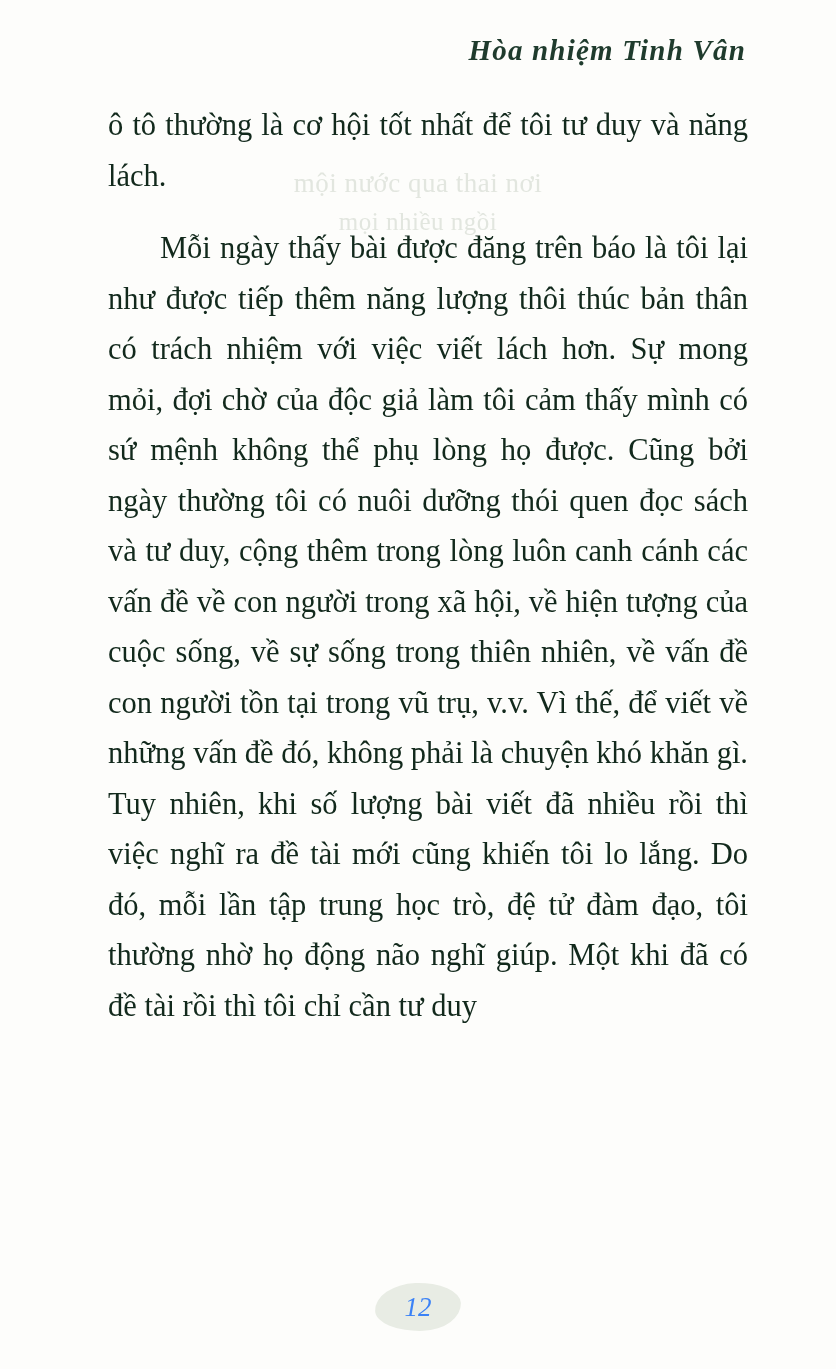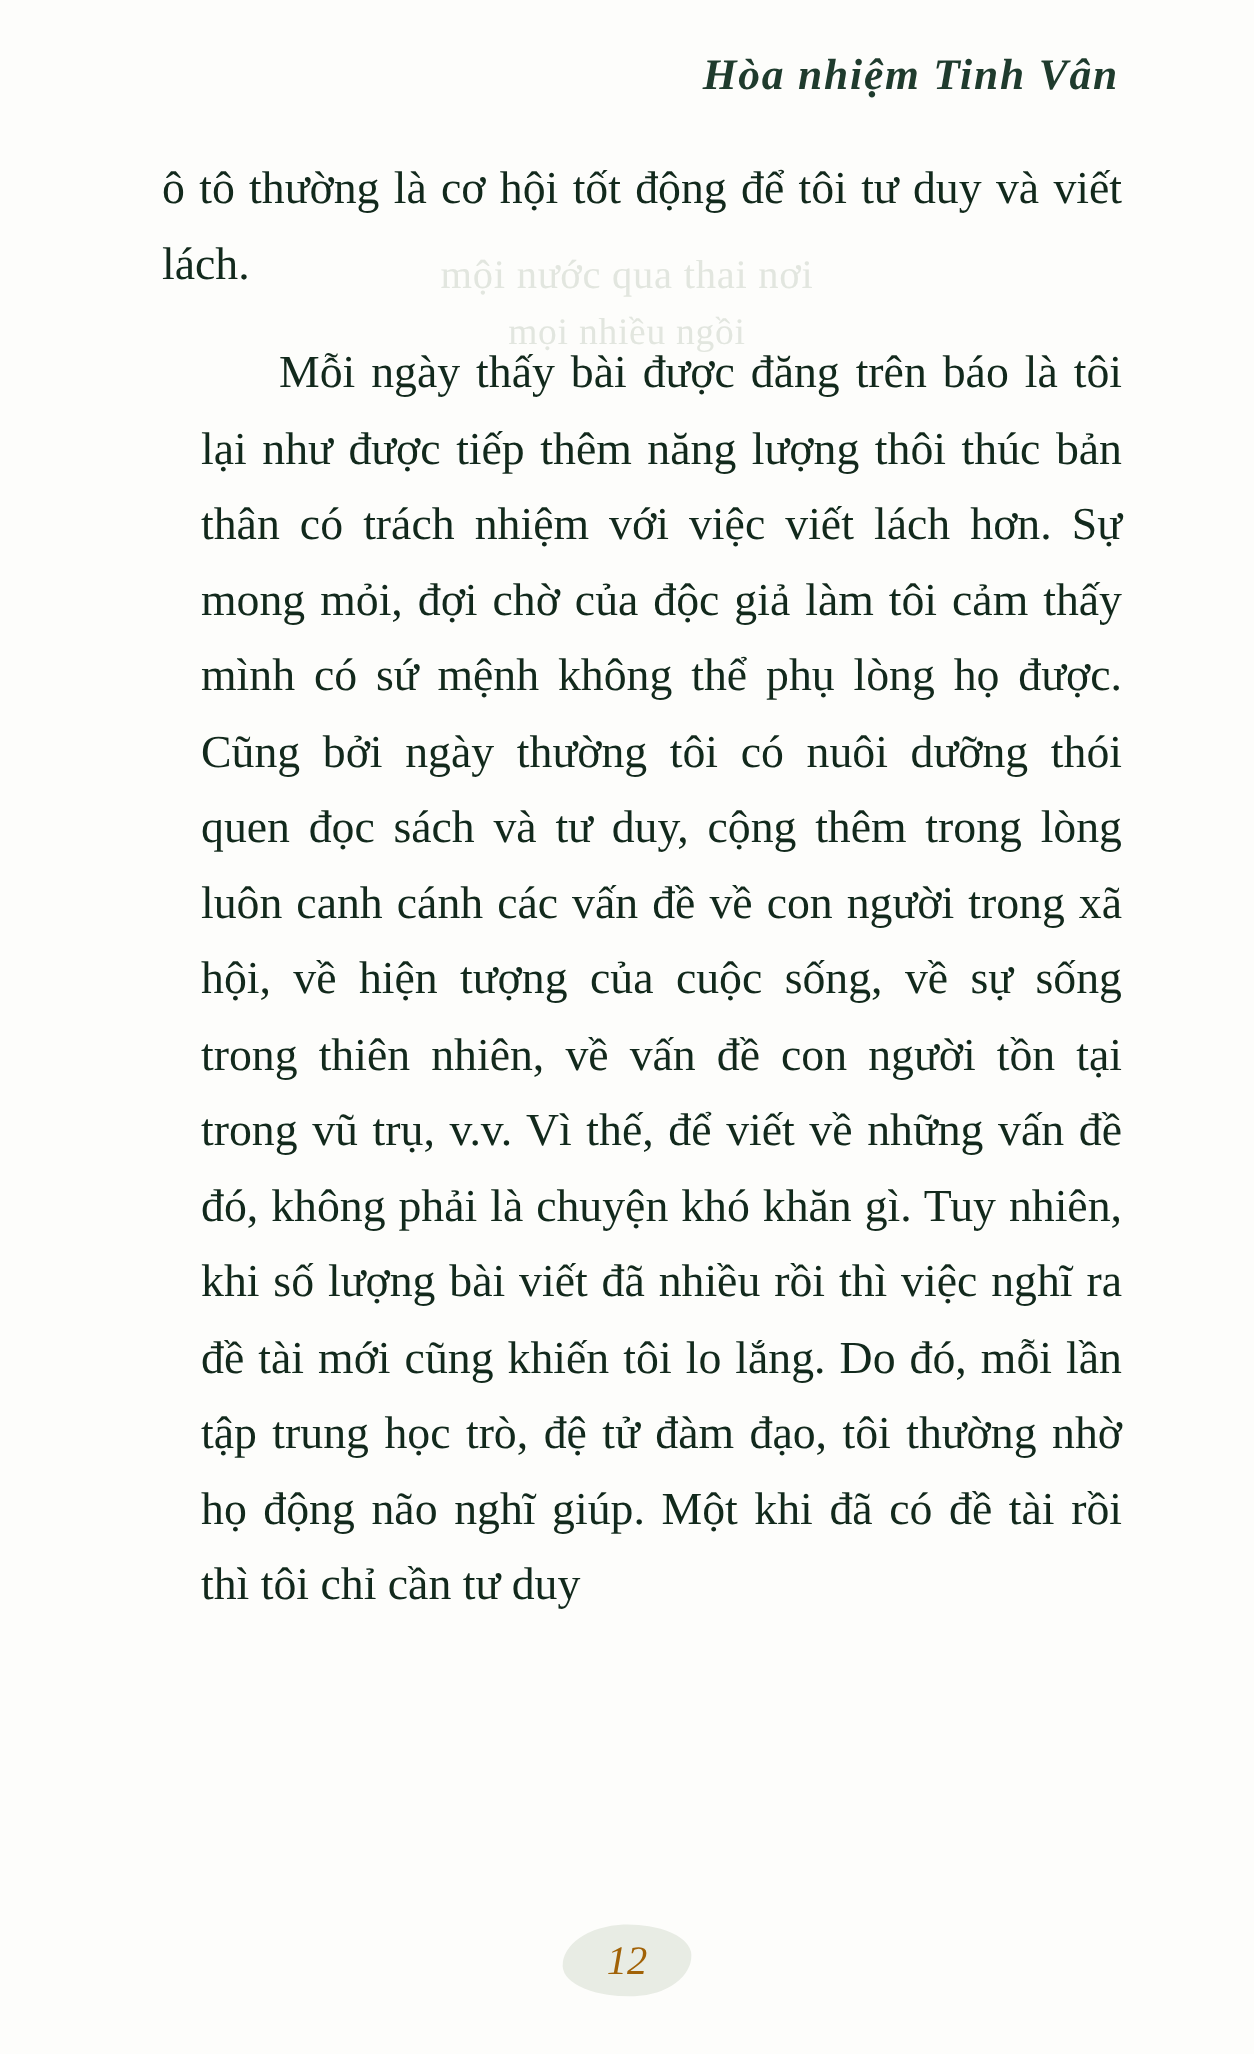--- a/index.html
+++ b/index.html
@@ -62,21 +62,20 @@
   }
 
   .para {
     margin: 0;
     text-align: justify;
     text-align-last: left;
   }
   .para + .para {
     margin-top: 22px;
     text-indent: 52px;
-    margin-left: 26px;
   }
 
   .folio-wrap {
     position: absolute;
     left: 0;
     right: 0;
     bottom: 38px;
     display: flex;
     justify-content: center;
     align-items: center;
@@ -96,35 +95,35 @@
     background: #e8ece4;
     border-radius: 48% 52% 45% 55% / 55% 45% 55% 45%;
     transform: rotate(-2deg);
   }
   .folio-num {
     position: relative;
     z-index: 2;
     font-family: "Liberation Serif", serif;
     font-style: italic;
     font-size: 27px;
-    color: #a16207;
+    color: #3b82f6;
   }
 </style>
 </head>
 <body>
 
 <div class="page">
 
   <div class="ghost-line ghost-2">mọi nhiều ngồi</div>
   <div class="ghost-line ghost-1">mội nước qua thai nơi</div>
 
   <div class="running-head">Hòa nhiệm Tinh Vân</div>
 
   <div class="body-text">
-    <p class="para">ô tô thường là cơ hội tốt động để tôi tư duy và viết lách.</p>
+    <p class="para">ô tô thường là cơ hội tốt nhất để tôi tư duy và năng lách.</p>
     <p class="para">Mỗi ngày thấy bài được đăng trên báo là tôi lại như được tiếp thêm năng lượng thôi thúc bản thân có trách nhiệm với việc viết lách hơn. Sự mong mỏi, đợi chờ của độc giả làm tôi cảm thấy mình có sứ mệnh không thể phụ lòng họ được. Cũng bởi ngày thường tôi có nuôi dưỡng thói quen đọc sách và tư duy, cộng thêm trong lòng luôn canh cánh các vấn đề về con người trong xã hội, về hiện tượng của cuộc sống, về sự sống trong thiên nhiên, về vấn đề con người tồn tại trong vũ trụ, v.v. Vì thế, để viết về những vấn đề đó, không phải là chuyện khó khăn gì. Tuy nhiên, khi số lượng bài viết đã nhiều rồi thì việc nghĩ ra đề tài mới cũng khiến tôi lo lắng. Do đó, mỗi lần tập trung học trò, đệ tử đàm đạo, tôi thường nhờ họ động não nghĩ giúp. Một khi đã có đề tài rồi thì tôi chỉ cần tư duy</p>
   </div>
 
   <div class="folio-wrap">
     <div class="folio-badge">
       <span class="folio-num">12</span>
     </div>
   </div>
 
 </div>

